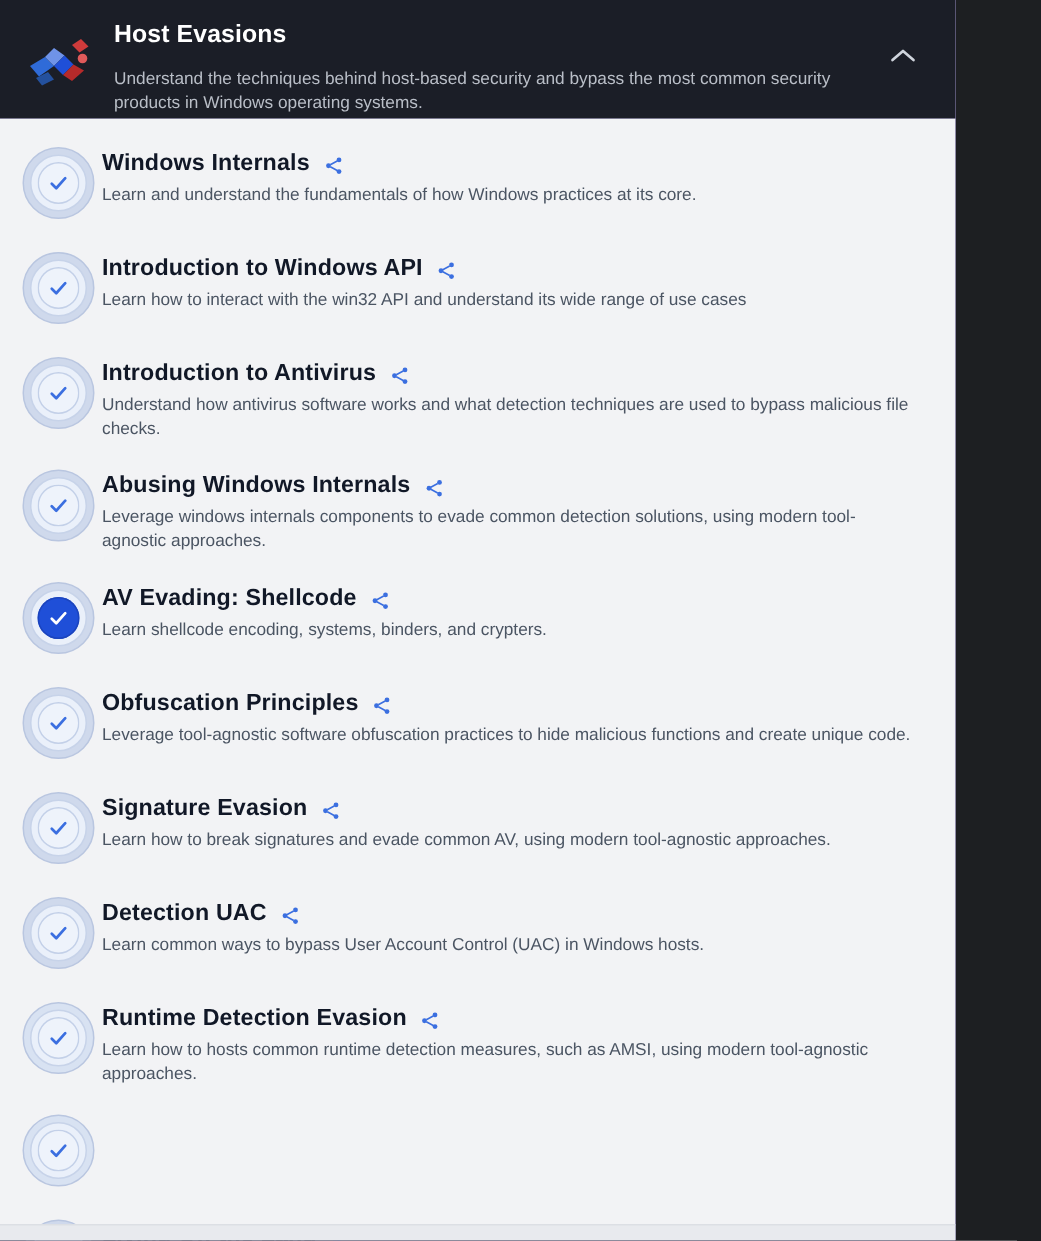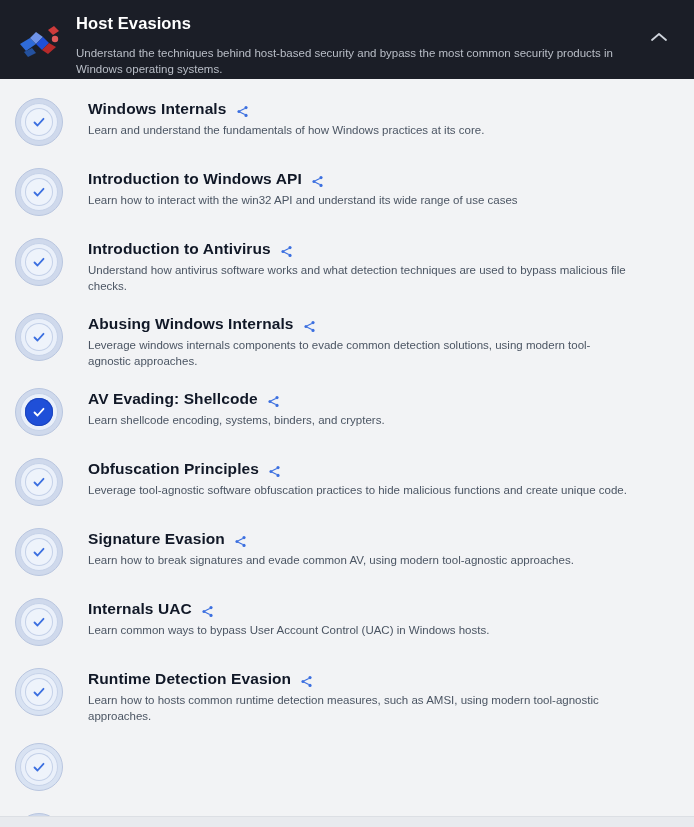--- a/index.html
+++ b/index.html
@@ -3,21 +3,21 @@
 <meta charset="utf-8">
 <style>
   * { box-sizing: border-box; }
   html, body {
     margin: 0;
     padding: 0;
     background: #1d1f22;
     font-family: "Liberation Sans", sans-serif;
   }
   .page {
-    width: 694px;
+    width: 637px;
     height: 827px;
     position: relative;
     background: #c4b5fd;
     overflow: hidden;
   }
 
   
   .module-header {
     display: flex;
     align-items: flex-start;
@@ -114,21 +114,21 @@
   }
   .sec-icon.pale .disc {
     background: #eef3fb;
     box-shadow: inset 0 0 0 1px #c3d0e8;
   }
   .sec-icon.pale .check { stroke: #3b6fe0; }
   .sec-icon .check { stroke: #ffffff; }
   .sec-icon.glass .ring-outer { background: #d8e2f2; }
 
   .sec-body {
-    margin-left: 22px;
+    margin-left: 2px;
     flex: 1 1 auto;
     padding-top: 4px;
   }
   .sec-title-line {
     display: flex;
     align-items: center;
     gap: 9px;
   }
   .sec-title {
     color: #111827;
@@ -381,21 +381,21 @@
         <div class="ring-outer"></div>
           <div class="ring-mid"></div>
         <div class="disc">
           <svg width="16" height="16" viewBox="0 0 16 16">
               <path class="check" d="M3.5 8.5 L6.5 11.5 L12.5 4.8" fill="none" stroke-width="1.8" stroke-linecap="round" stroke-linejoin="round"></path>
             </svg>
         </div>
       </div>
       <div class="sec-body">
         <div class="sec-title-line">
-          <span class="sec-title">Internals UAC</span>
+          <span class="sec-title">Detection UAC</span>
           <span class="share-icon">
             <svg width="13" height="13" viewBox="0 0 13 13">
                 <circle cx="10" cy="2.6" r="1.6" fill="#3b6fe0"></circle>
                 <circle cx="3" cy="6.5" r="1.6" fill="#3b6fe0"></circle>
                 <circle cx="10" cy="10.4" r="1.6" fill="#3b6fe0"></circle>
                 <path d="M8.8 3.4 L4.2 5.8 M4.2 7.2 L8.8 9.6" stroke="#3b6fe0" stroke-width="1.1" fill="none"></path>
               </svg>
           </span>
         </div>
         <div class="sec-desc">Learn common ways to bypass User Account Control (UAC) in Windows hosts.</div>

